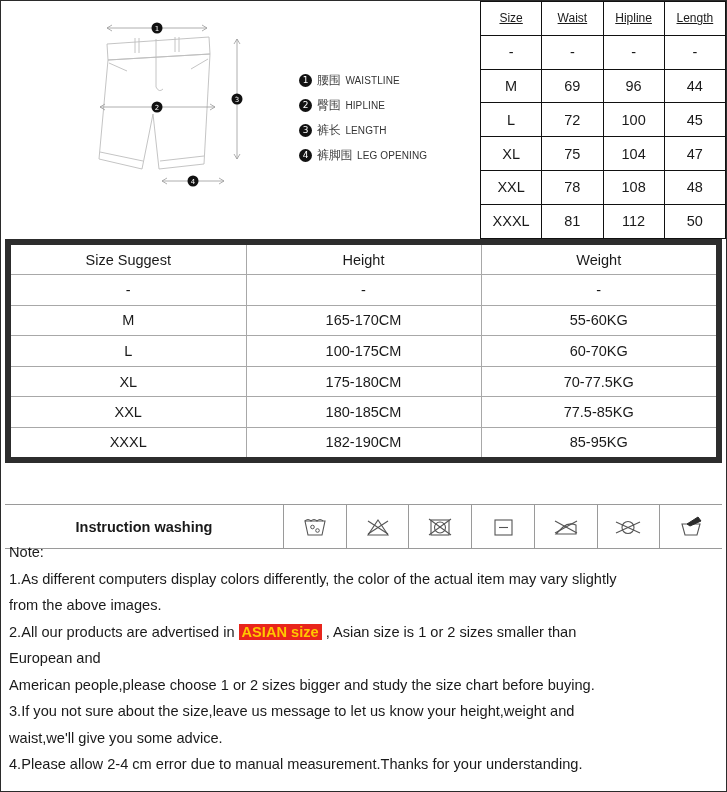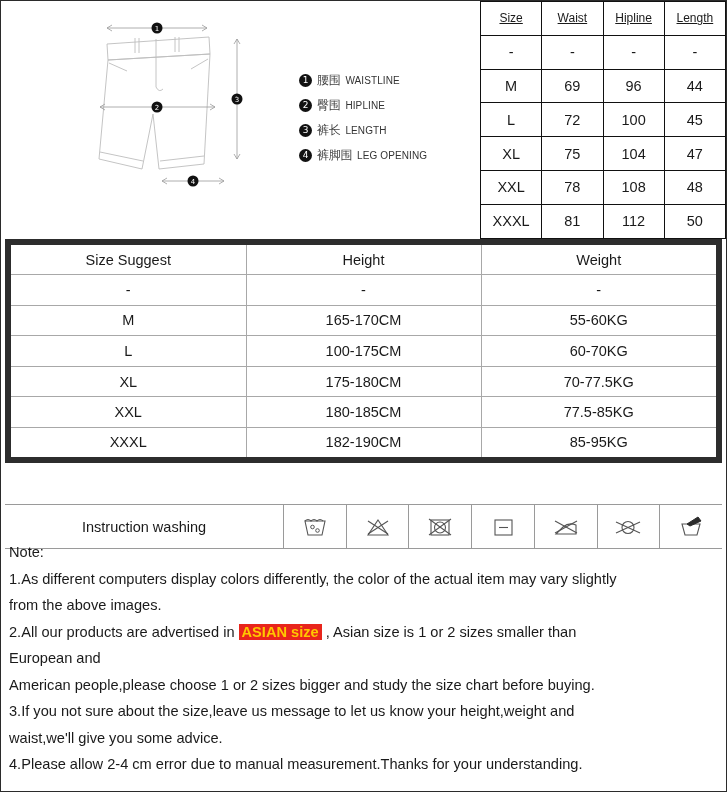--- a/index.html
+++ b/index.html
@@ -99,20 +99,21 @@
     border: 1px solid #9a9a9a;
     border-left: none; border-right: none;
     display: flex;
     background: #fff;
   }
   .wash-label {
     width: 279px; flex: none;
     display: flex; align-items: center; justify-content: center;
     font-size: 14.5px; color: #1a1a1a;
     border-right: 1px solid #9a9a9a;
+    font-weight: bold;
   }
   .wash-icons { flex: 1; display: flex; }
   .wash-cell {
     flex: 1;
     display: flex; align-items: center; justify-content: center;
     border-right: 1px solid #9a9a9a;
   }
   .wash-cell:last-child { border-right: none; }
 
   

